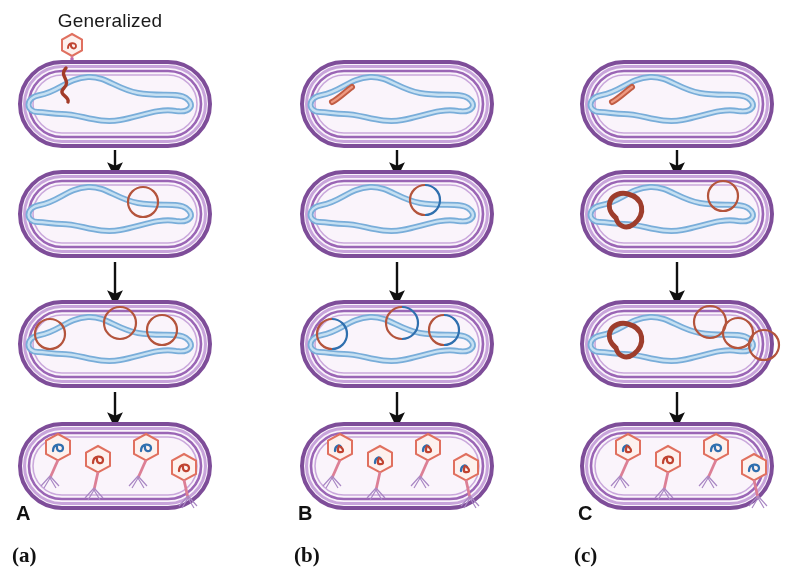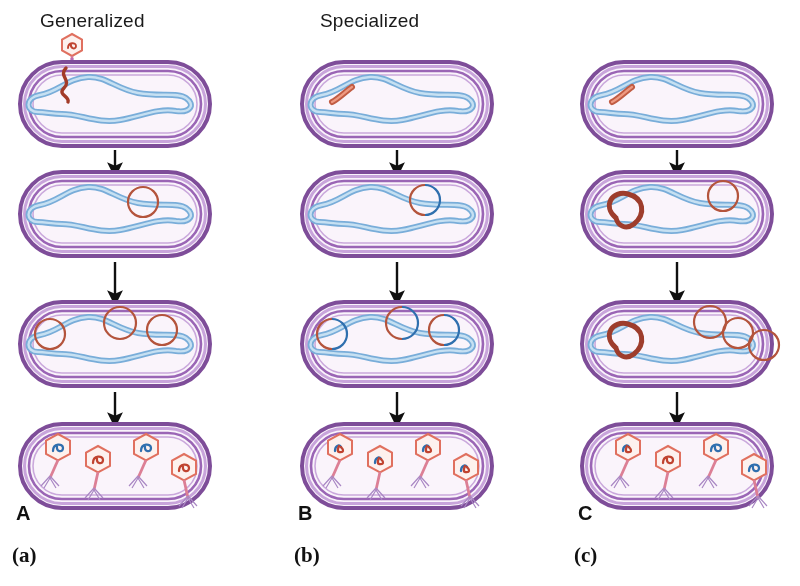--- a/index.html
+++ b/index.html
@@ -11,21 +11,21 @@
     overflow:hidden;
   }
   .stage{position:absolute;left:0;top:0;width:800px;height:586px;}
 
   .col-title{
     position:absolute;
     font-family:"Liberation Sans", sans-serif;
     font-size:19px;
     color:#1a1a1a;
     font-weight:400;
-    text-align:left;
+    text-align:center;
     letter-spacing:0.2px;
     white-space:nowrap;
   }
 
   .panel-letter{
     position:absolute;
     font-family:"Liberation Sans", sans-serif;
     font-size:20px;
     font-weight:700;
     color:#111111;
@@ -38,21 +38,20 @@
     color:#111111;
   }
   svg{display:block;overflow:visible;}
 </style>
 </head>
 <body>
 
 <div class="stage">
 
   <div class="col-title" style="left:40px;top:10px;width:140px;">Generalized</div>
-  <div class="col-title" style="left:320px;top:10px;width:140px;">Specialized</div>
 
   <div class="panel-letter" style="left:16px;top:502px;">A</div>
   <div class="panel-letter" style="left:298px;top:502px;">B</div>
   <div class="panel-letter" style="left:578px;top:502px;">C</div>
 
   <div class="sub-letter" style="left:12px;top:543px;">(a)</div>
   <div class="sub-letter" style="left:294px;top:543px;">(b)</div>
   <div class="sub-letter" style="left:574px;top:543px;">(c)</div>
 
   <svg width="800" height="586" style="position:absolute;left:0;top:0;">

